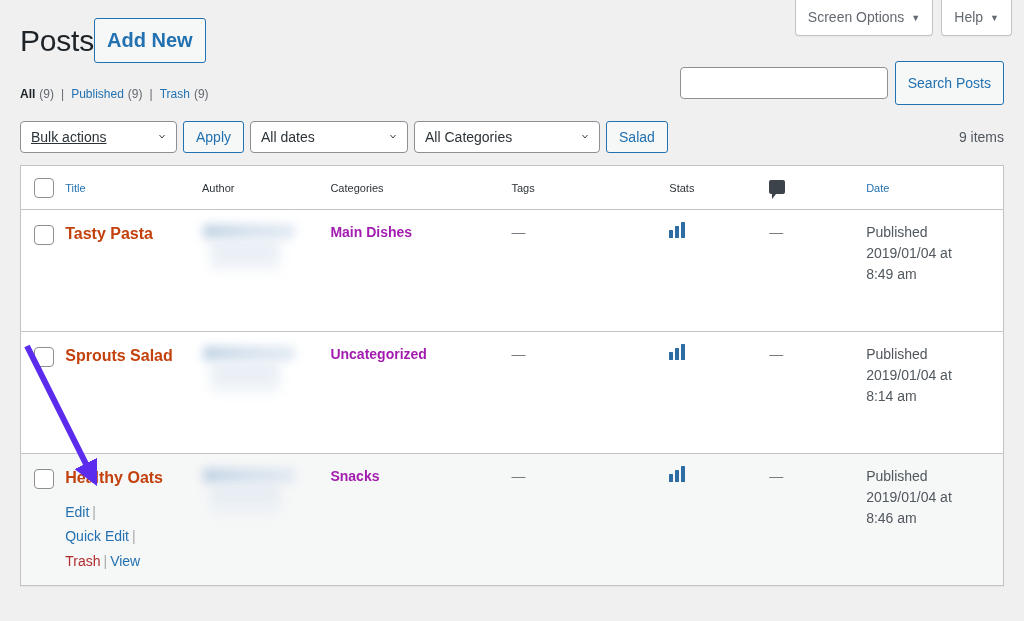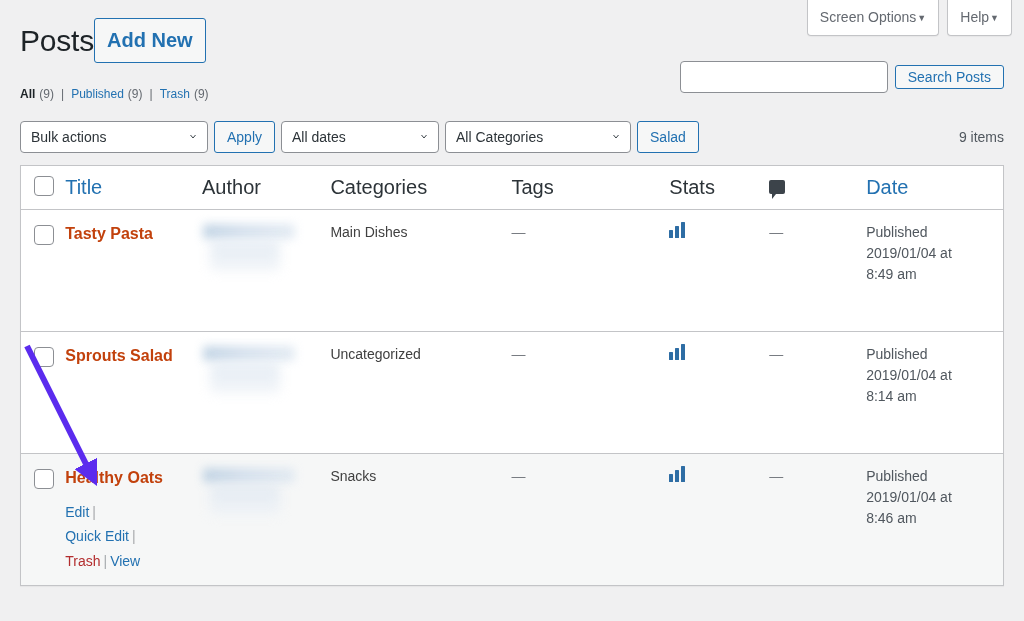--- a/index.html
+++ b/index.html
@@ -33,21 +33,21 @@
     border: 1px solid #c3c4c7;
     border-top: none;
     border-radius: 0 0 4px 4px;
     padding: 6px 12px 7px 12px;
     font-size: 14px;
     color: #646970;
     line-height: 1.6;
     cursor: pointer;
     display: flex;
     align-items: center;
-    gap: 1px;
+    gap: 7px;
     font-family: "Liberation Sans", sans-serif;
     box-shadow: 0 1px 1px rgba(0,0,0,.04);
   }
   .screen-meta-btn .caret {
     font-size: 9px;
     color: #646970;
     line-height: 1;
     transform: translateY(1px);
   }
 
@@ -135,21 +135,21 @@
     font-family: "Liberation Sans", sans-serif;
     box-shadow: 0 0 0 transparent;
   }
   .btn-secondary {
     border: 1px solid #2271b1;
     background: #f6f7f7;
     color: #2271b1;
     border-radius: 3px;
     font-size: 14px;
     padding: 0 12px;
-    height: 24px;
+    height: 44px;
     cursor: pointer;
     font-family: "Liberation Sans", sans-serif;
     line-height: 1;
     white-space: nowrap;
   }
 
   
   .tablenav {
     display: flex;
     align-items: center;
@@ -180,21 +180,21 @@
   }
   .wp-select .sel-caret {
     position: absolute;
     right: 9px;
     top: 50%;
     width: 10px;
     height: 10px;
     transform: translateY(-55%);
     pointer-events: none;
   }
-  .wp-select.bulk { width: 188px; }
+  .wp-select.bulk { width: 157px; text-decoration: underline; }
   .wp-select.dates { width: 158px; }
   .wp-select.cats { width: 186px; }
   .btn-apply, .btn-filter {
     border: 1px solid #2271b1;
     background: #f6f7f7;
     color: #2271b1;
     border-radius: 3px;
     font-size: 14px;
     height: 32px;
     padding: 0 12px;
@@ -218,21 +218,21 @@
     border-spacing: 0;
     background: #fff;
     border: 1px solid #c3c4c7;
     border-radius: 0;
     margin-top: 11px;
     box-shadow: 0 1px 1px rgba(0,0,0,.04);
     table-layout: fixed;
   }
   .wp-list-table thead th {
     background: #fff;
-    font-size: 20px;
+    font-size: 11px;
     font-weight: 400;
     color: #2c3338;
     text-align: left;
     padding: 10px 0 10px 0;
     border-bottom: 1px solid #c3c4c7;
     vertical-align: middle;
     height: 44px;
   }
   .wp-list-table thead th a {
     color: #2271b1;
@@ -275,23 +275,24 @@
   .row-title {
     color: #c2410c;
     font-weight: 700;
     font-size: 16px;
     text-decoration: none;
     line-height: 1.55;
     display: inline-block;
     cursor: pointer;
   }
   .cat-link {
-    color: #404040;
+    color: #a21caf;
     text-decoration: none;
     cursor: pointer;
+    font-weight: bold;
   }
   .dash { color: #787c82; }
 
   .row-actions {
     margin-top: 9px;
     font-size: 14px;
     color: #787c82;
     line-height: 1.75;
   }
   .row-actions a {

